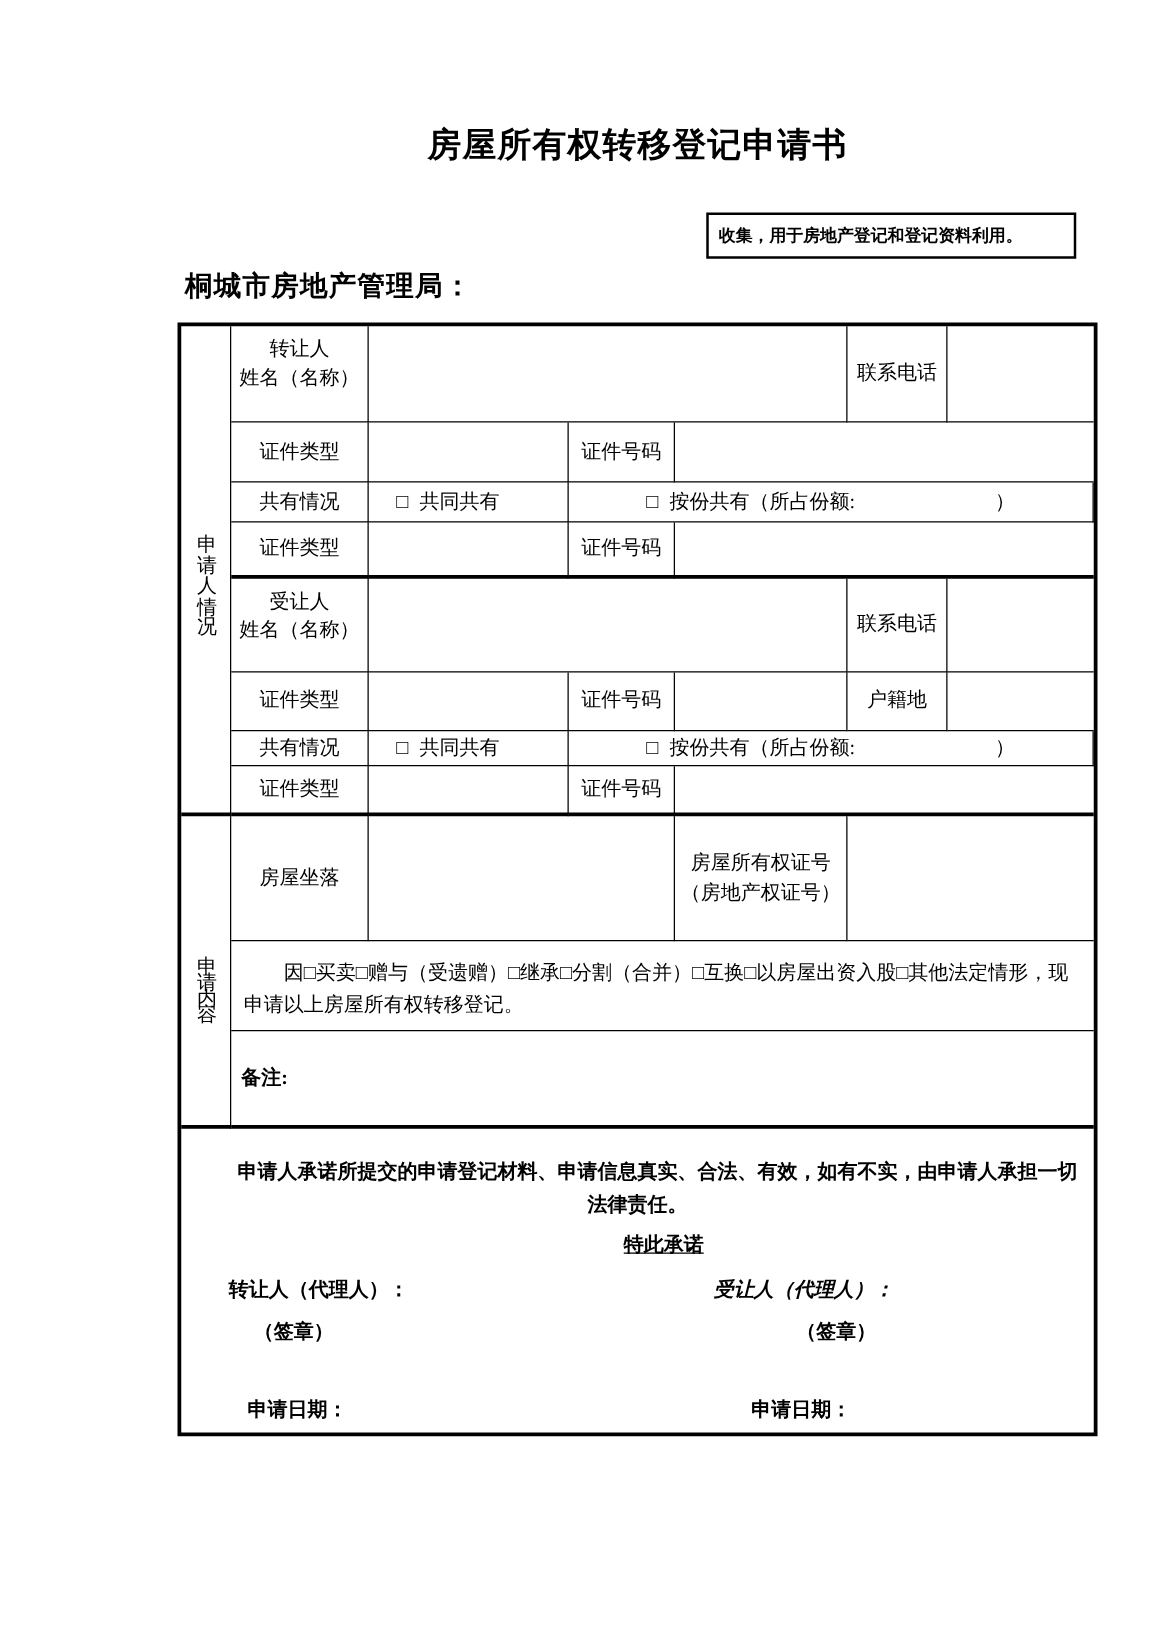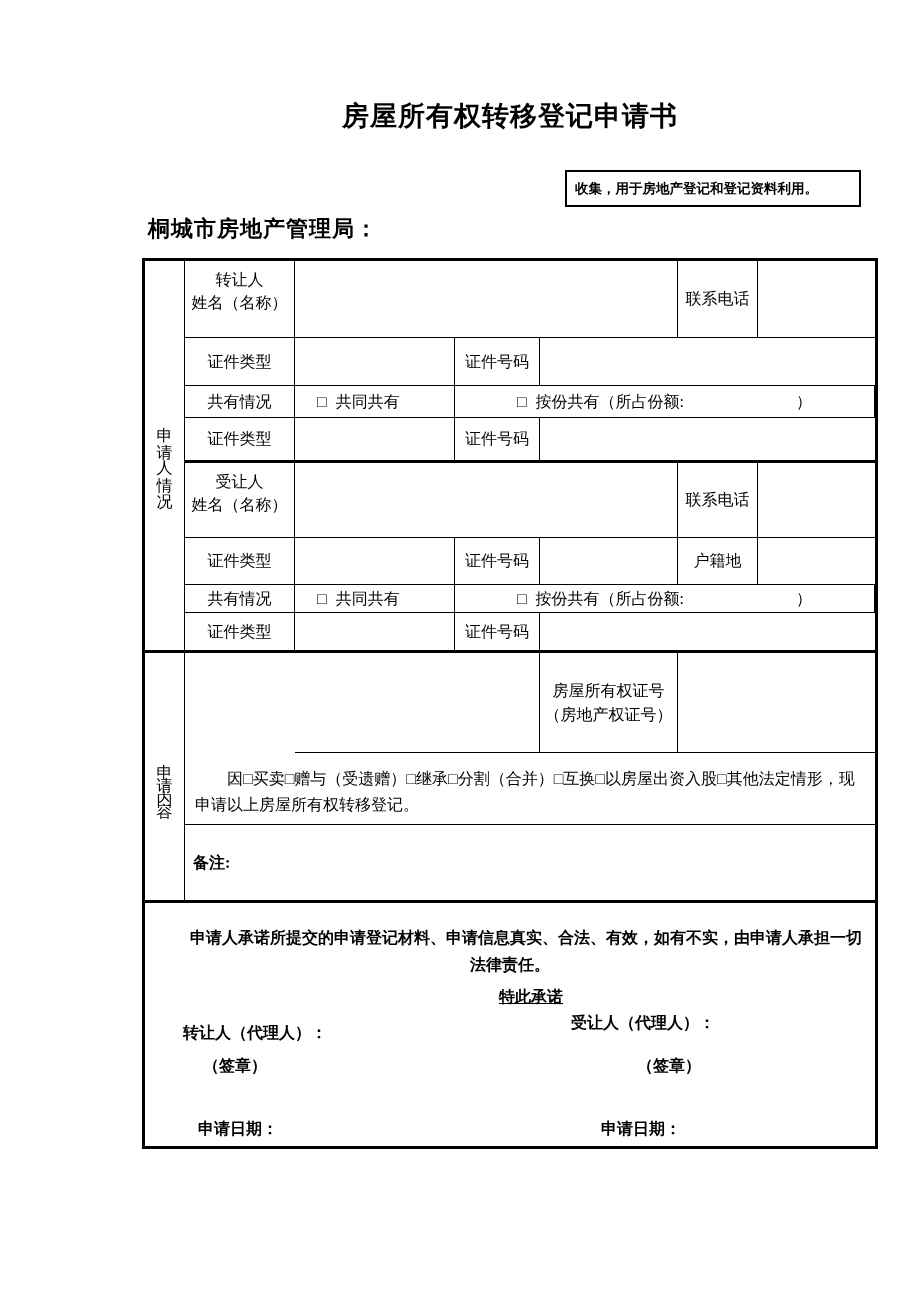--- a/index.html
+++ b/index.html
@@ -58,21 +58,21 @@
     font-weight:bold;
   }
   .pledge-cell{
     position:relative;display:block;padding:0;font-weight:bold;
   }
   .pledge-text{margin:21px 10px 0 10px;text-indent:2em;line-height:1.7;font-family:Liberation Serif, serif;}
   .pledge-confirm{margin:7px 0 0 42px;text-decoration:underline;}
   .abs{position:absolute;white-space:nowrap;}
   .sign-transferor{left:38px;top:118px;}
   .seal-left{left:58px;top:151px;}
-  .sign-transferee{left:426px;top:108px;}
+  .sign-transferee{left:426px;top:118px;font-style:italic;}
   .seal-right{left:492px;top:151px;}
   .date-left{left:53px;top:214px;}
   .date-right{left:456px;top:214px;}
 </style>
 </head>
 <body>
 
 <div class="page-title">房屋所有权转移登记申请书</div>
 
 <div class="notice-box">
@@ -145,20 +145,21 @@
   <div class="c opt-center" style="grid-area:7/4/8/8">
     <span class="cb">□</span>
     <span>按份共有（所占份额:　　　　　　　）</span>
   </div>
 
   <div class="c tb" style="grid-area:8/2/9/3">证件类型</div>
   <div class="c tb" style="grid-area:8/3/9/4"></div>
   <div class="c tb" style="grid-area:8/4/9/5">证件号码</div>
   <div class="c tb no-r" style="grid-area:8/5/9/8"></div>
 
+  <div class="c" style="grid-area:9/2/10/3">房屋坐落</div>
   <div class="c" style="grid-area:9/3/10/5"></div>
   <div class="c" style="grid-area:9/5/10/6">
     <div>
       <div>房屋所有权证号</div>
       <div>（房地产权证号）</div>
     </div>
   </div>
   <div class="c no-r" style="grid-area:9/6/10/8"></div>
 
   <div class="c no-r reason-cell" style="grid-area:10/2/11/8">

